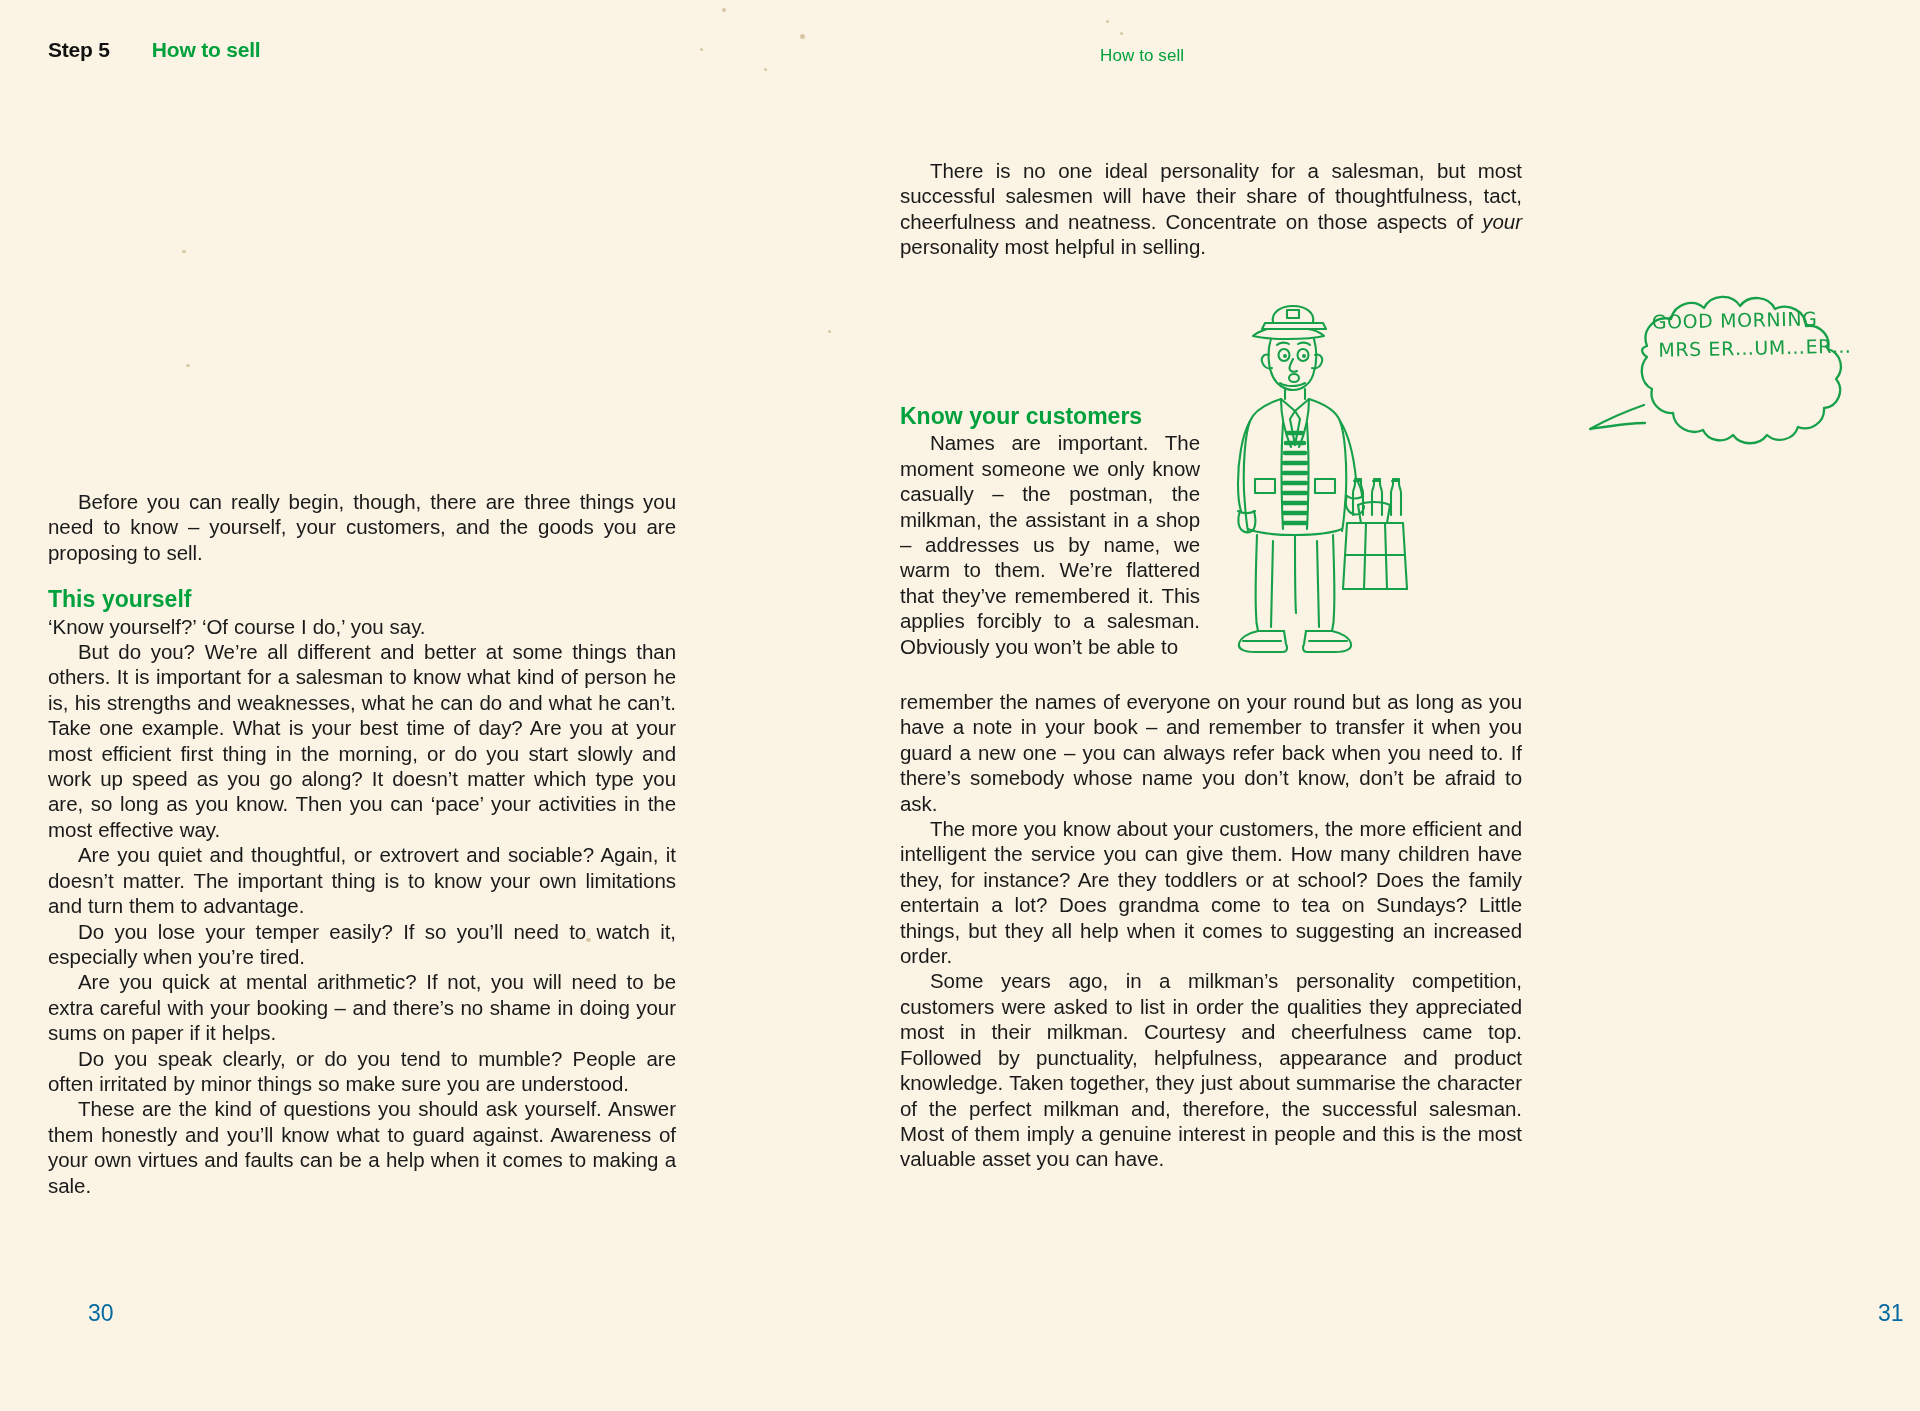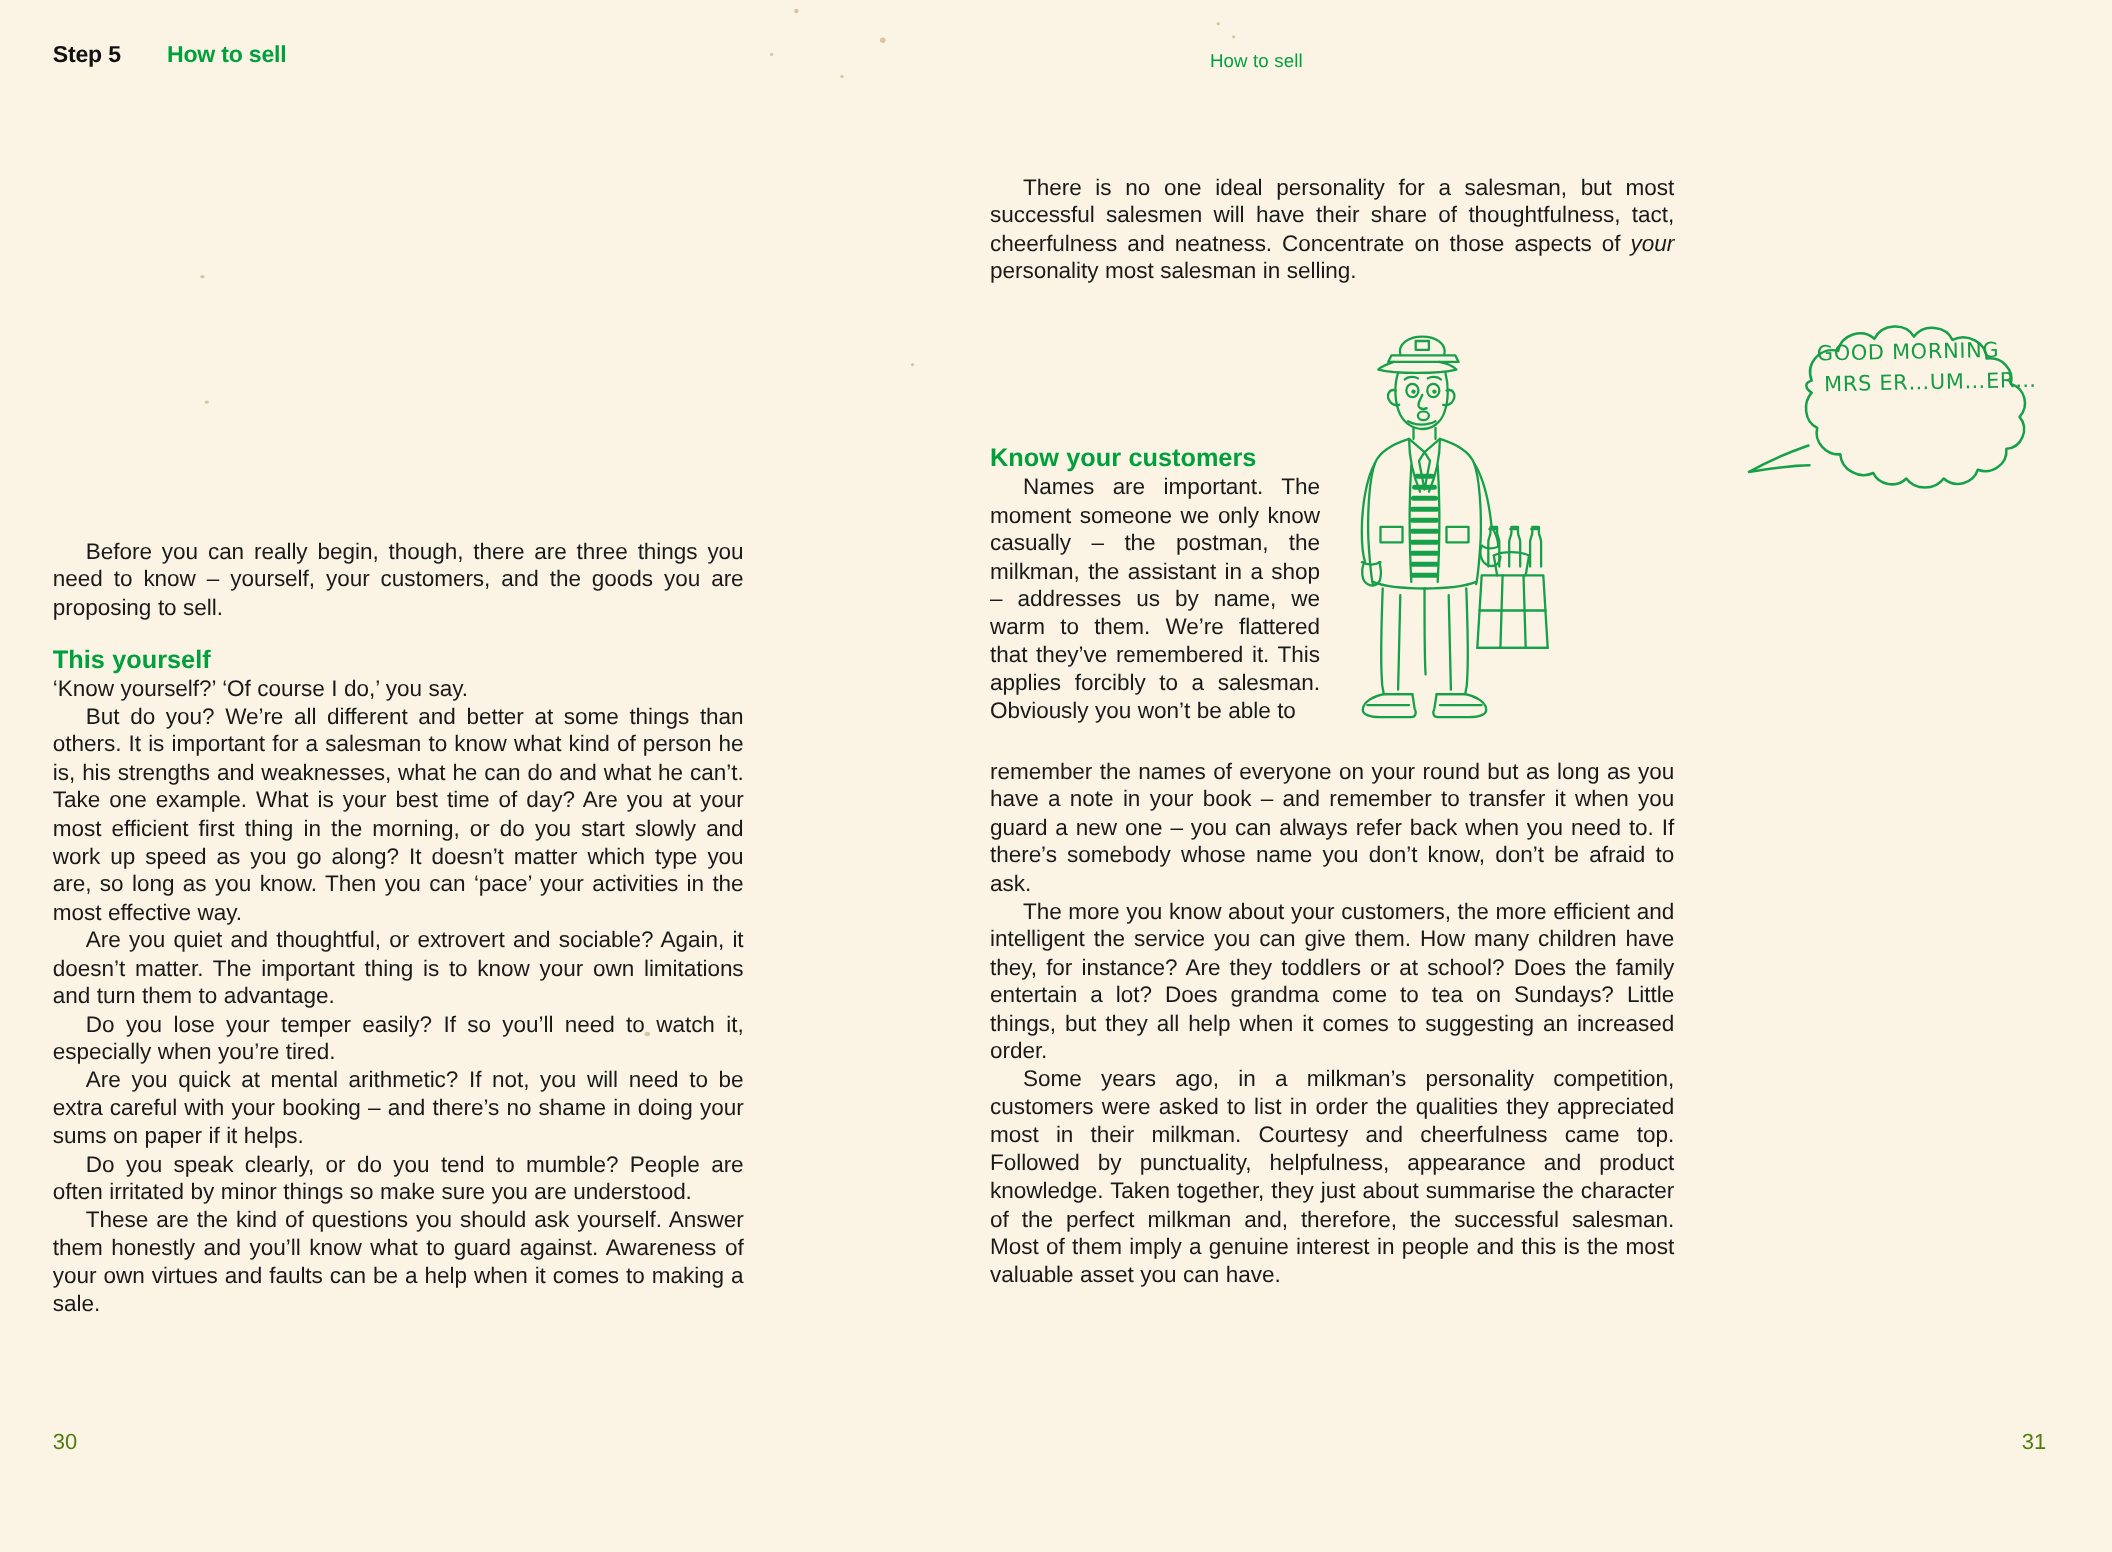--- a/index.html
+++ b/index.html
@@ -100,22 +100,23 @@
   .right-wide {
     left: 900px;
     top: 689px;
     width: 622px;
   }
 
   .italic { font-style: italic; }
 
   .folio {
     position: absolute;
-    font-size: 20px;
-    color: #4d7c0f;
+    font-size: 23px;
+    color: #0369a1;
+    margin-left: 40px;
   }
   .folio-left  { left: 48px;  top: 1300px; }
   .folio-right { left: 1838px; top: 1300px; }
 
   
   .illus {
     position: absolute;
     left: 1195px;
     top: 283px;
     width: 720px;
@@ -174,21 +175,21 @@
     </div>
 
     <div class="folio folio-left">30</div>
   </div>
 
   <div class="page page-right">
     <div class="running-header">How to sell</div>
   </div>
 
   <div class="col right-top">
-    <p class="ind"><span>There is no one ideal personality for a salesman, but most successful salesmen will have their share of thoughtfulness, tact, cheerfulness and neatness. Concentrate on those aspects of </span><span class="italic">your</span><span> personality most salesman in selling.</span></p>
+    <p class="ind"><span>There is no one ideal personality for a salesman, but most successful salesmen will have their share of thoughtfulness, tact, cheerfulness and neatness. Concentrate on those aspects of </span><span class="italic">your</span><span> personality most helpful in selling.</span></p>
   </div>
 
   <div class="col right-narrow">
     <p class="subhead">Know your customers</p>
     <p class="ind">Names are important. The moment someone we only know casually – the postman, the milkman, the assistant in a shop – addresses us by name, we warm to them. We’re flattered that they’ve remembered it. This applies forcibly to a salesman. Obviously you won’t be able to</p>
   </div>
 
   <div class="col right-wide">
     <p>remember the names of everyone on your round but as long as you have a note in your book – and remember to transfer it when you guard a new one – you can always refer back when you need to. If there’s somebody whose name you don’t know, don’t be afraid to ask.</p>
     <p class="ind">The more you know about your customers, the more efficient and intelligent the service you can give them. How many children have they, for instance? Are they toddlers or at school? Does the family entertain a lot? Does grandma come to tea on Sundays? Little things, but they all help when it comes to suggesting an increased order.</p>

